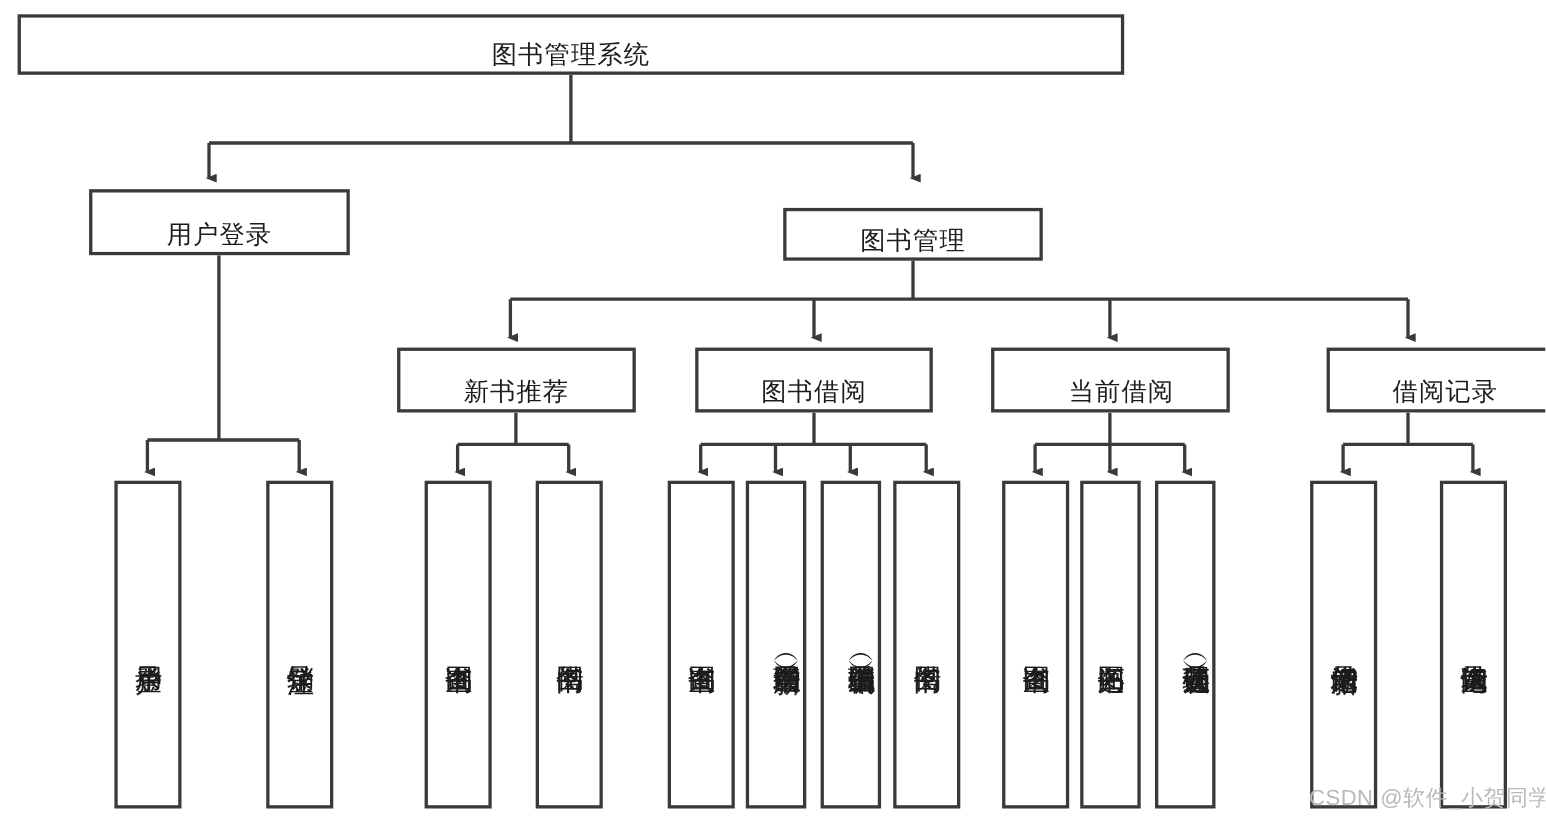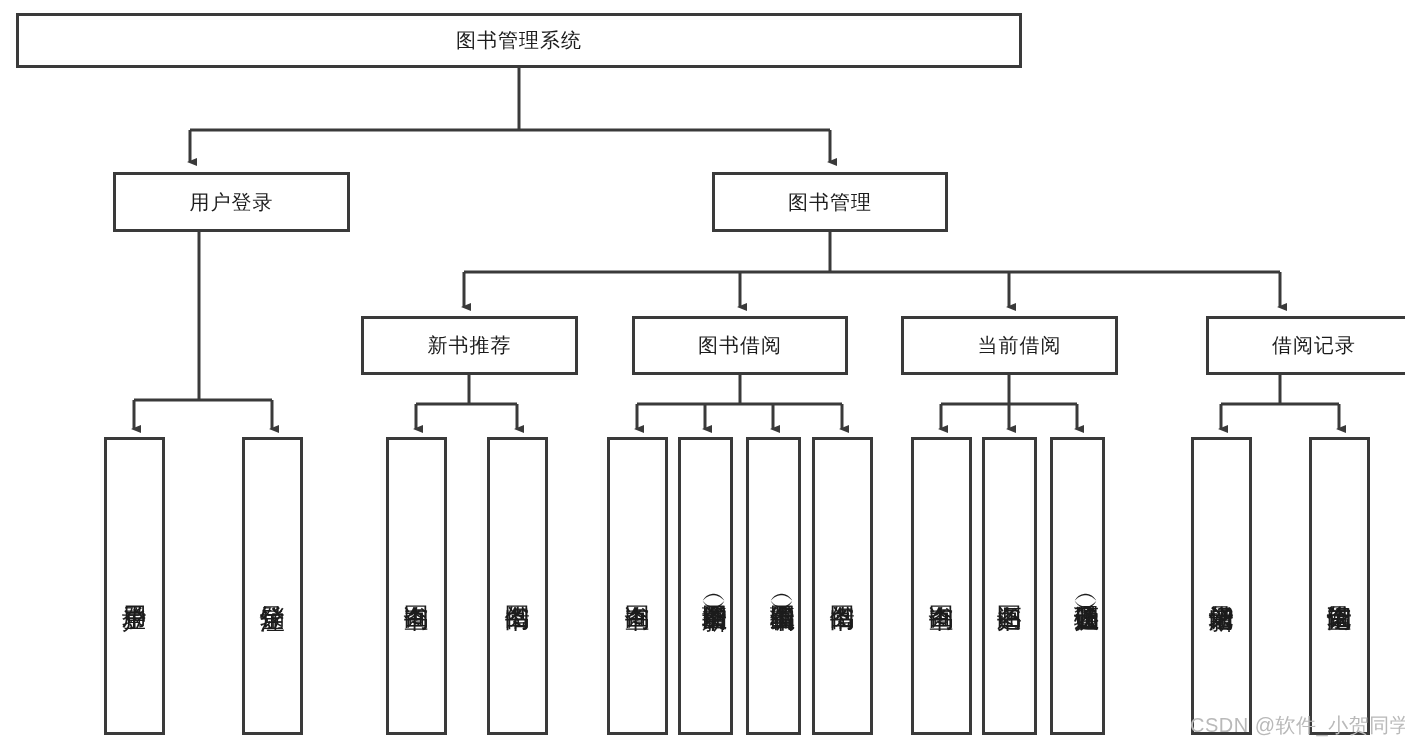--- a/index.html
+++ b/index.html
@@ -21,22 +21,23 @@
     position: absolute;
     box-sizing: border-box;
     border: 3px solid #3a3a3a;
     background: #ffffff;
     display: flex;
     align-items: center;
     justify-content: center;
     color: #1c1c1c;
   }
   .node.horiz {
-    font-size: 20px;
+    font-size: 23px;
     letter-spacing: 1px;
+    align-items: flex-end;
   }
   .node.vert {
     writing-mode: vertical-rl;
     text-orientation: upright;
     align-items: flex-start;
     justify-content: center;
     font-size: 25px;
     line-height: 1.22;
     padding-top: 6px;
     padding-bottom: 6px;
@@ -120,24 +121,24 @@
       <path d="M1221,404 L1339,404"></path>
       <path d="M1221,404 L1221,429" marker-end="url(#arrow)"></path>
       <path d="M1339,404 L1339,429" marker-end="url(#arrow)"></path>
     </g>
   </svg>
 
   <div class="node horiz" style="left:16px; top:13px; width:1006px; height:55px;">
     <span>图书管理系统</span>
   </div>
 
-  <div class="node horiz" style="left:81px; top:172px; width:237px; height:60px;margin-left:32px;">
+  <div class="node horiz" style="left:81px; top:172px; width:237px; height:60px;">
     <span>用户登录</span>
   </div>
-  <div class="node horiz" style="left:712px; top:172px; width:236px; height:60px;">
+  <div class="node horiz" style="left:712px; top:189px; width:236px; height:48px;">
     <span>图书管理</span>
   </div>
 
   <div class="node horiz" style="left:632px; top:316px; width:216px; height:59px;">
     <span>图书借阅</span>
   </div>
   <div class="node horiz" style="left:361px; top:316px; width:217px; height:59px;">
     <span>新书推荐</span>
   </div>
   <div class="node horiz" style="left:901px; top:316px; width:217px; height:59px;padding-left:20px;">

